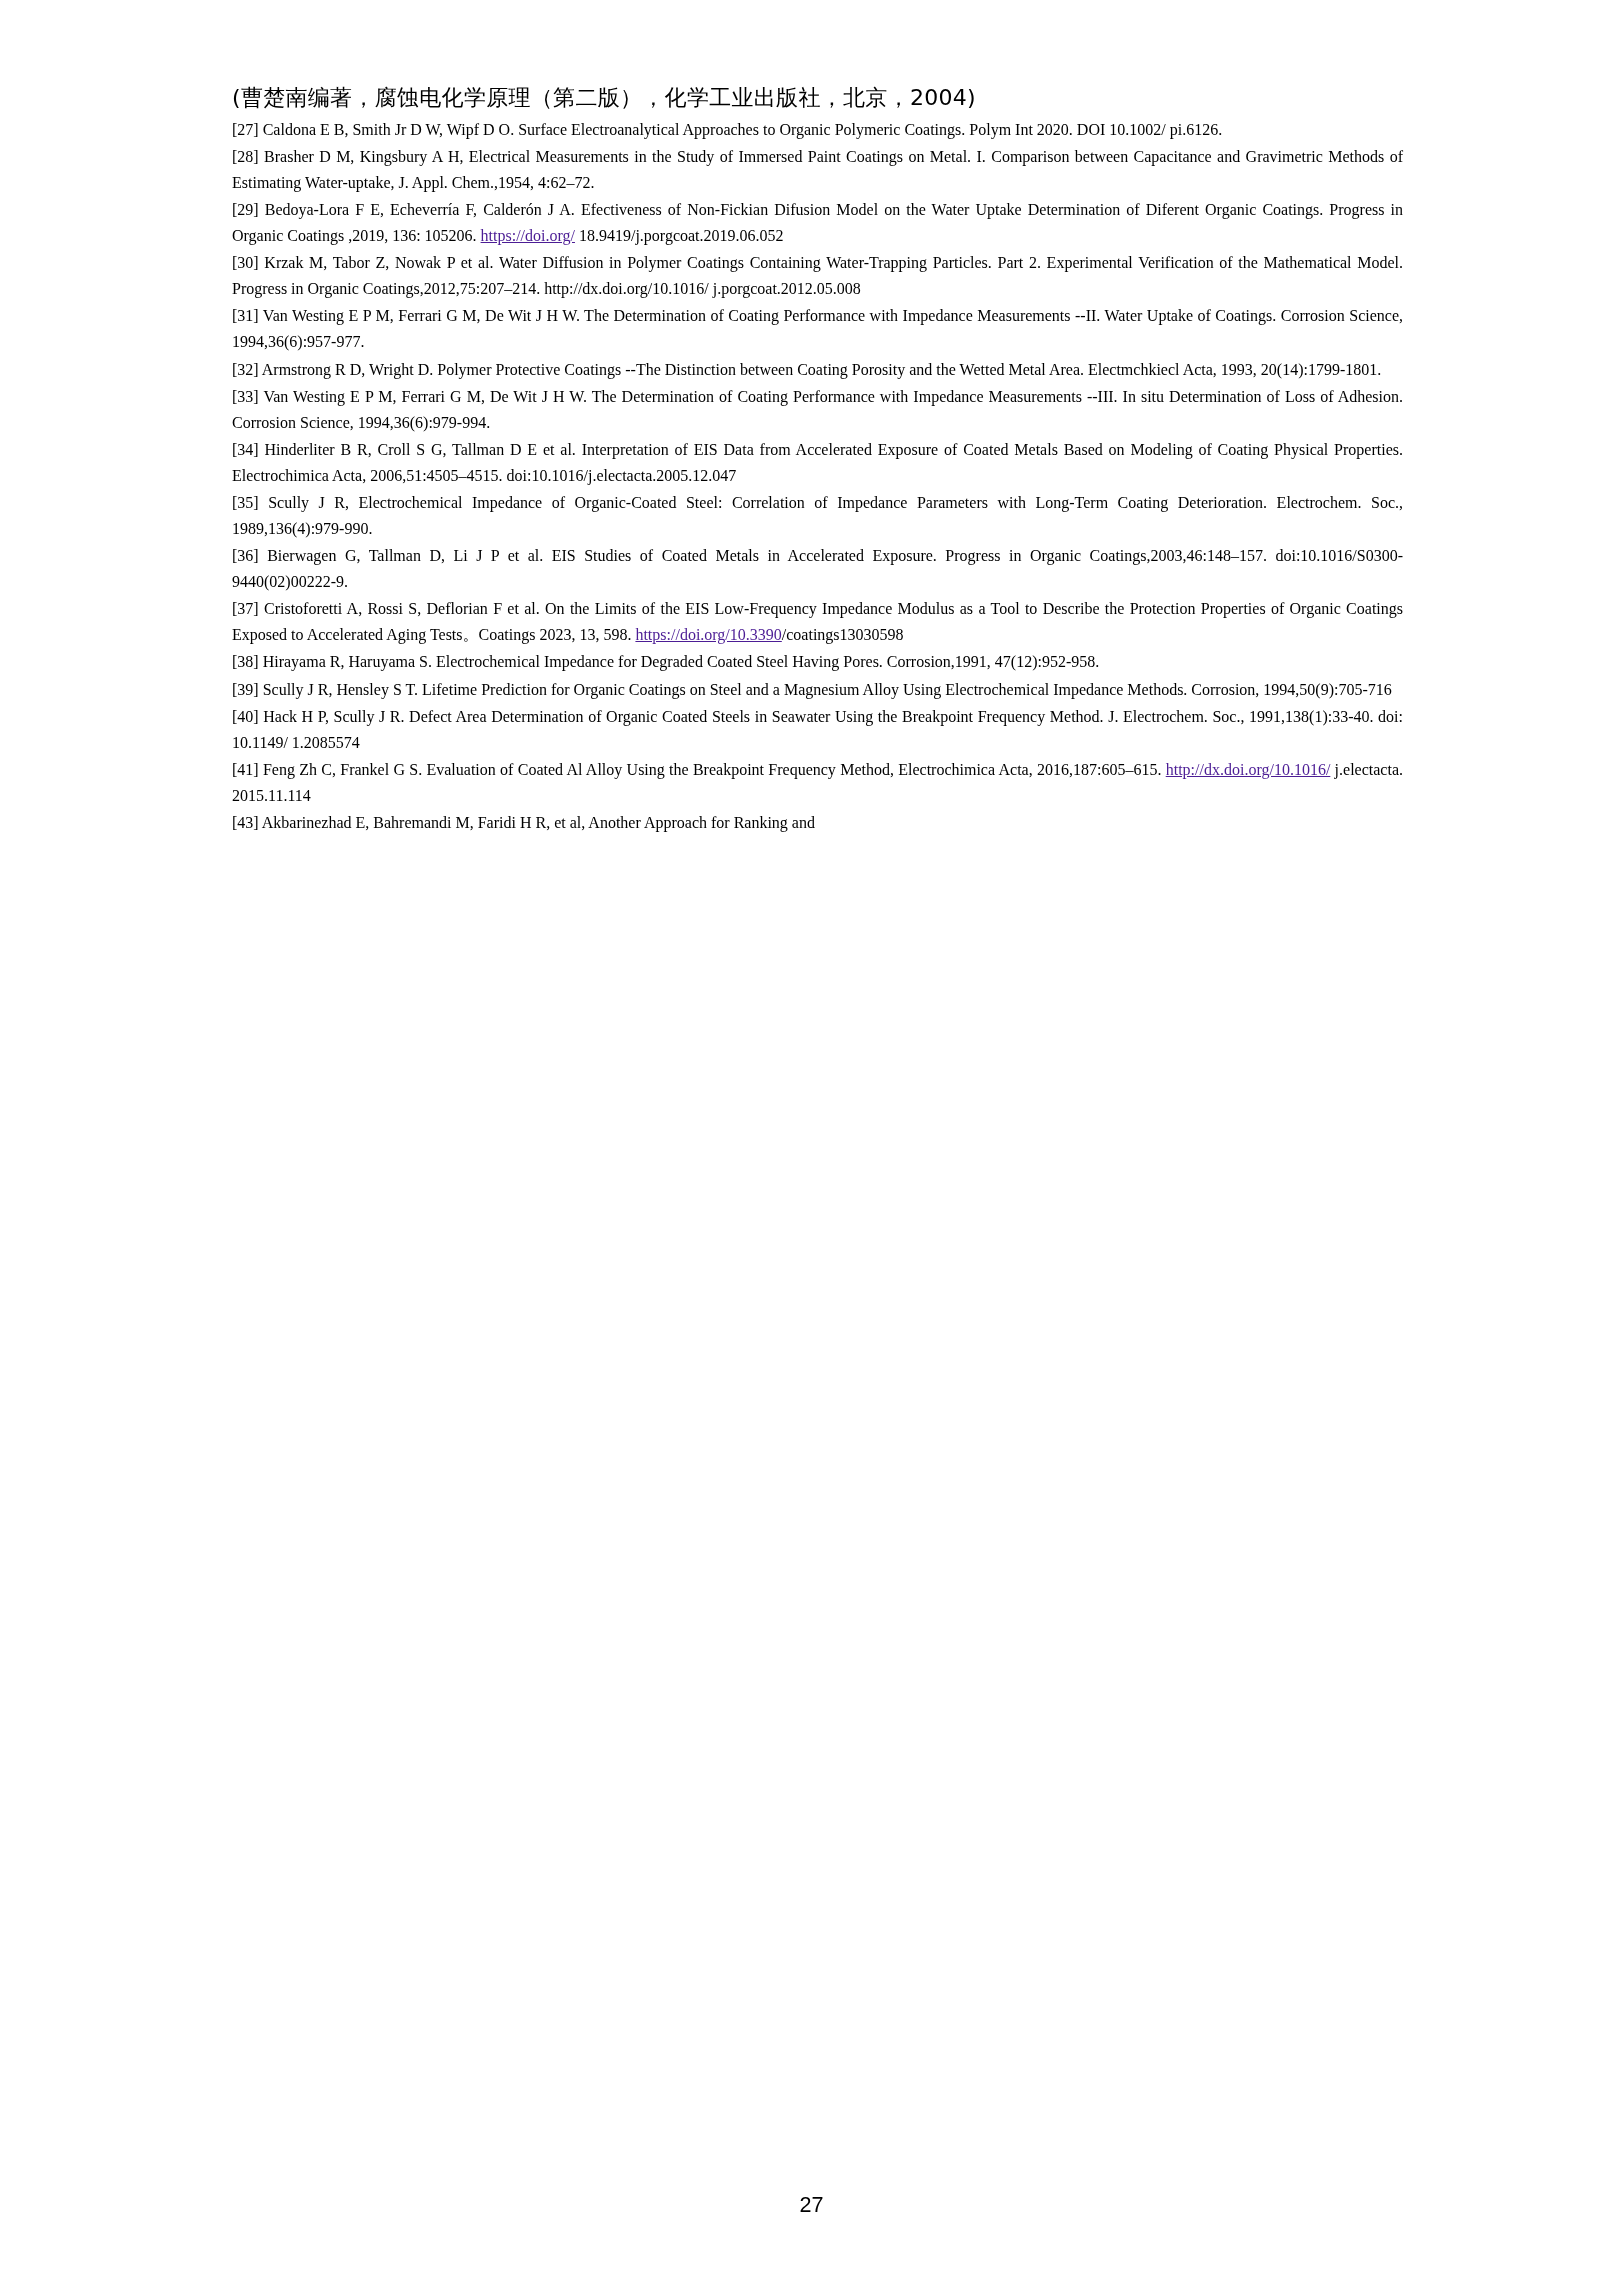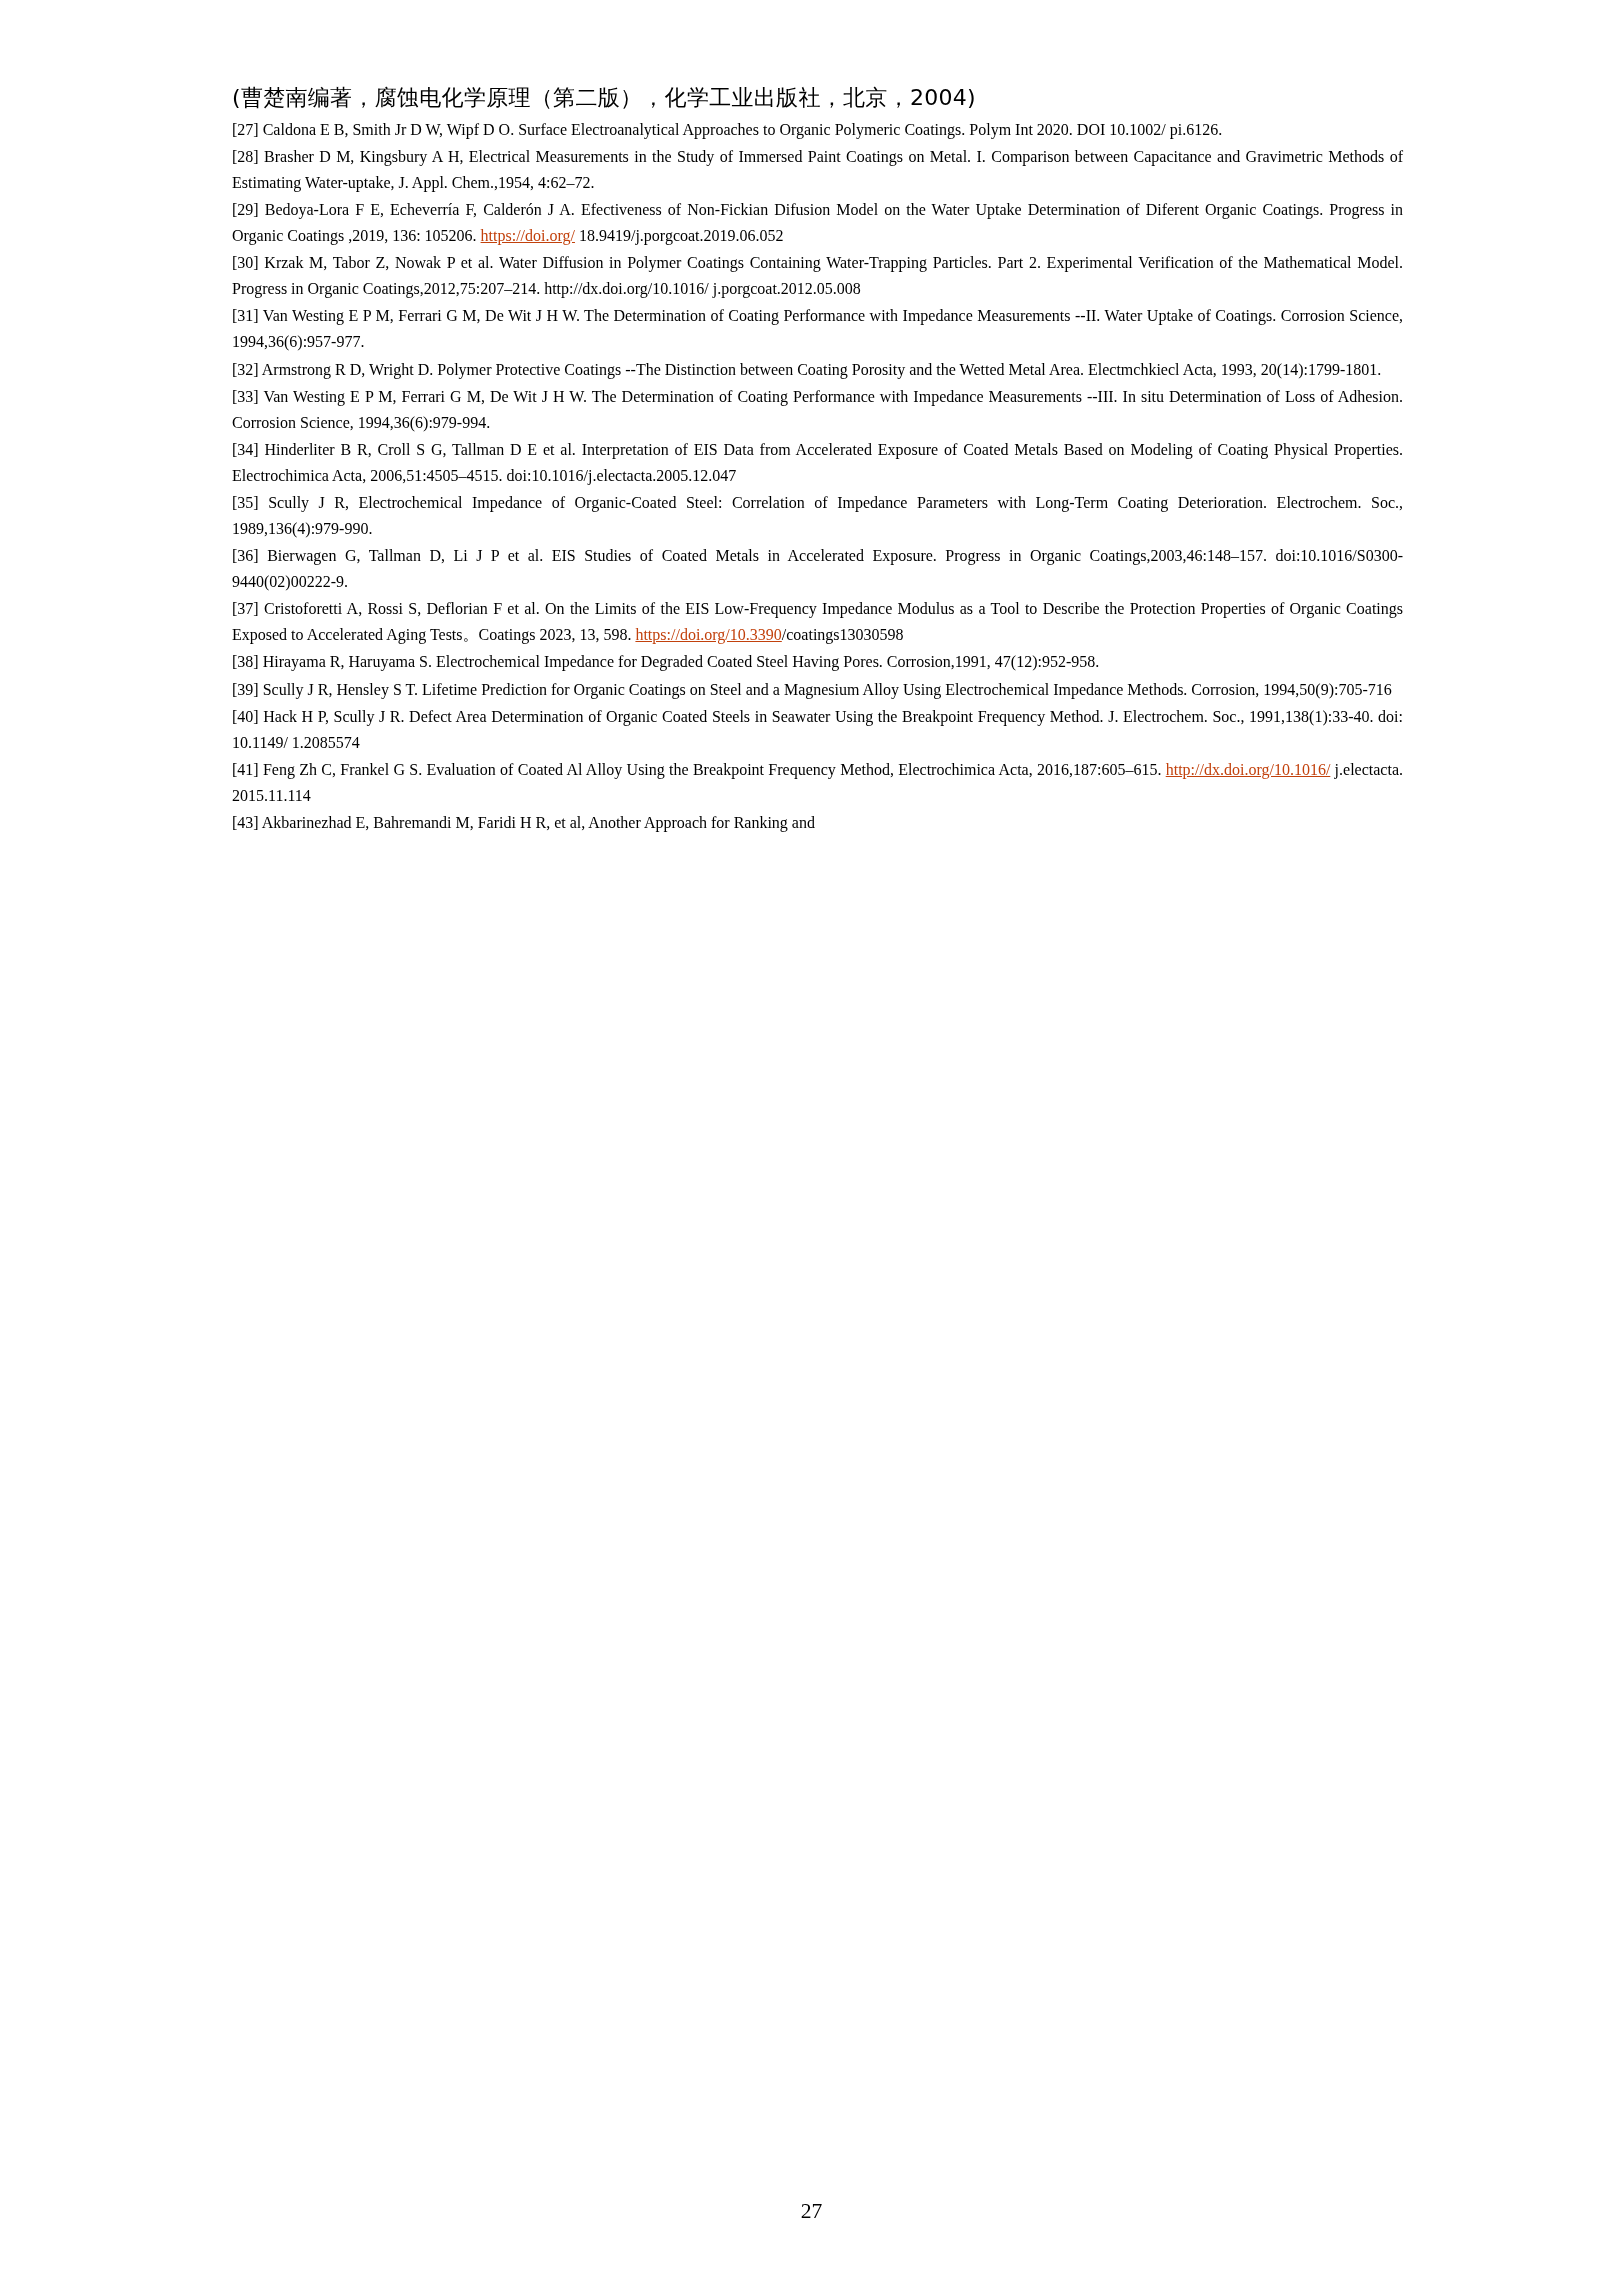--- a/index.html
+++ b/index.html
@@ -31,30 +31,30 @@
     hyphens: none;
     word-spacing: normal;
   }
   .ref.cjk {
     font-family: "DejaVu Sans", "Liberation Sans", sans-serif;
     font-size: 22px;
     letter-spacing: 0.3px;
     text-align: left;
   }
   .ref a.link {
-    color: #c2410c;
+    color: #4c1d95;
   }
   .pagenum {
     position: absolute;
     left: 0;
     right: 0;
-    bottom: 71px;
+    bottom: 77px;
     text-align: center;
     font-size: 21.6px;
-    font-family: Liberation Serif, serif;
+    font-family: Liberation Sans, sans-serif;
   }
 </style>
 </head>
 <body>
 
 <div class="page">
   <div class="content">
 
     <p class="ref cjk">(曹楚南编著，腐蚀电化学原理（第二版），化学工业出版社，北京，2004)</p>
 

